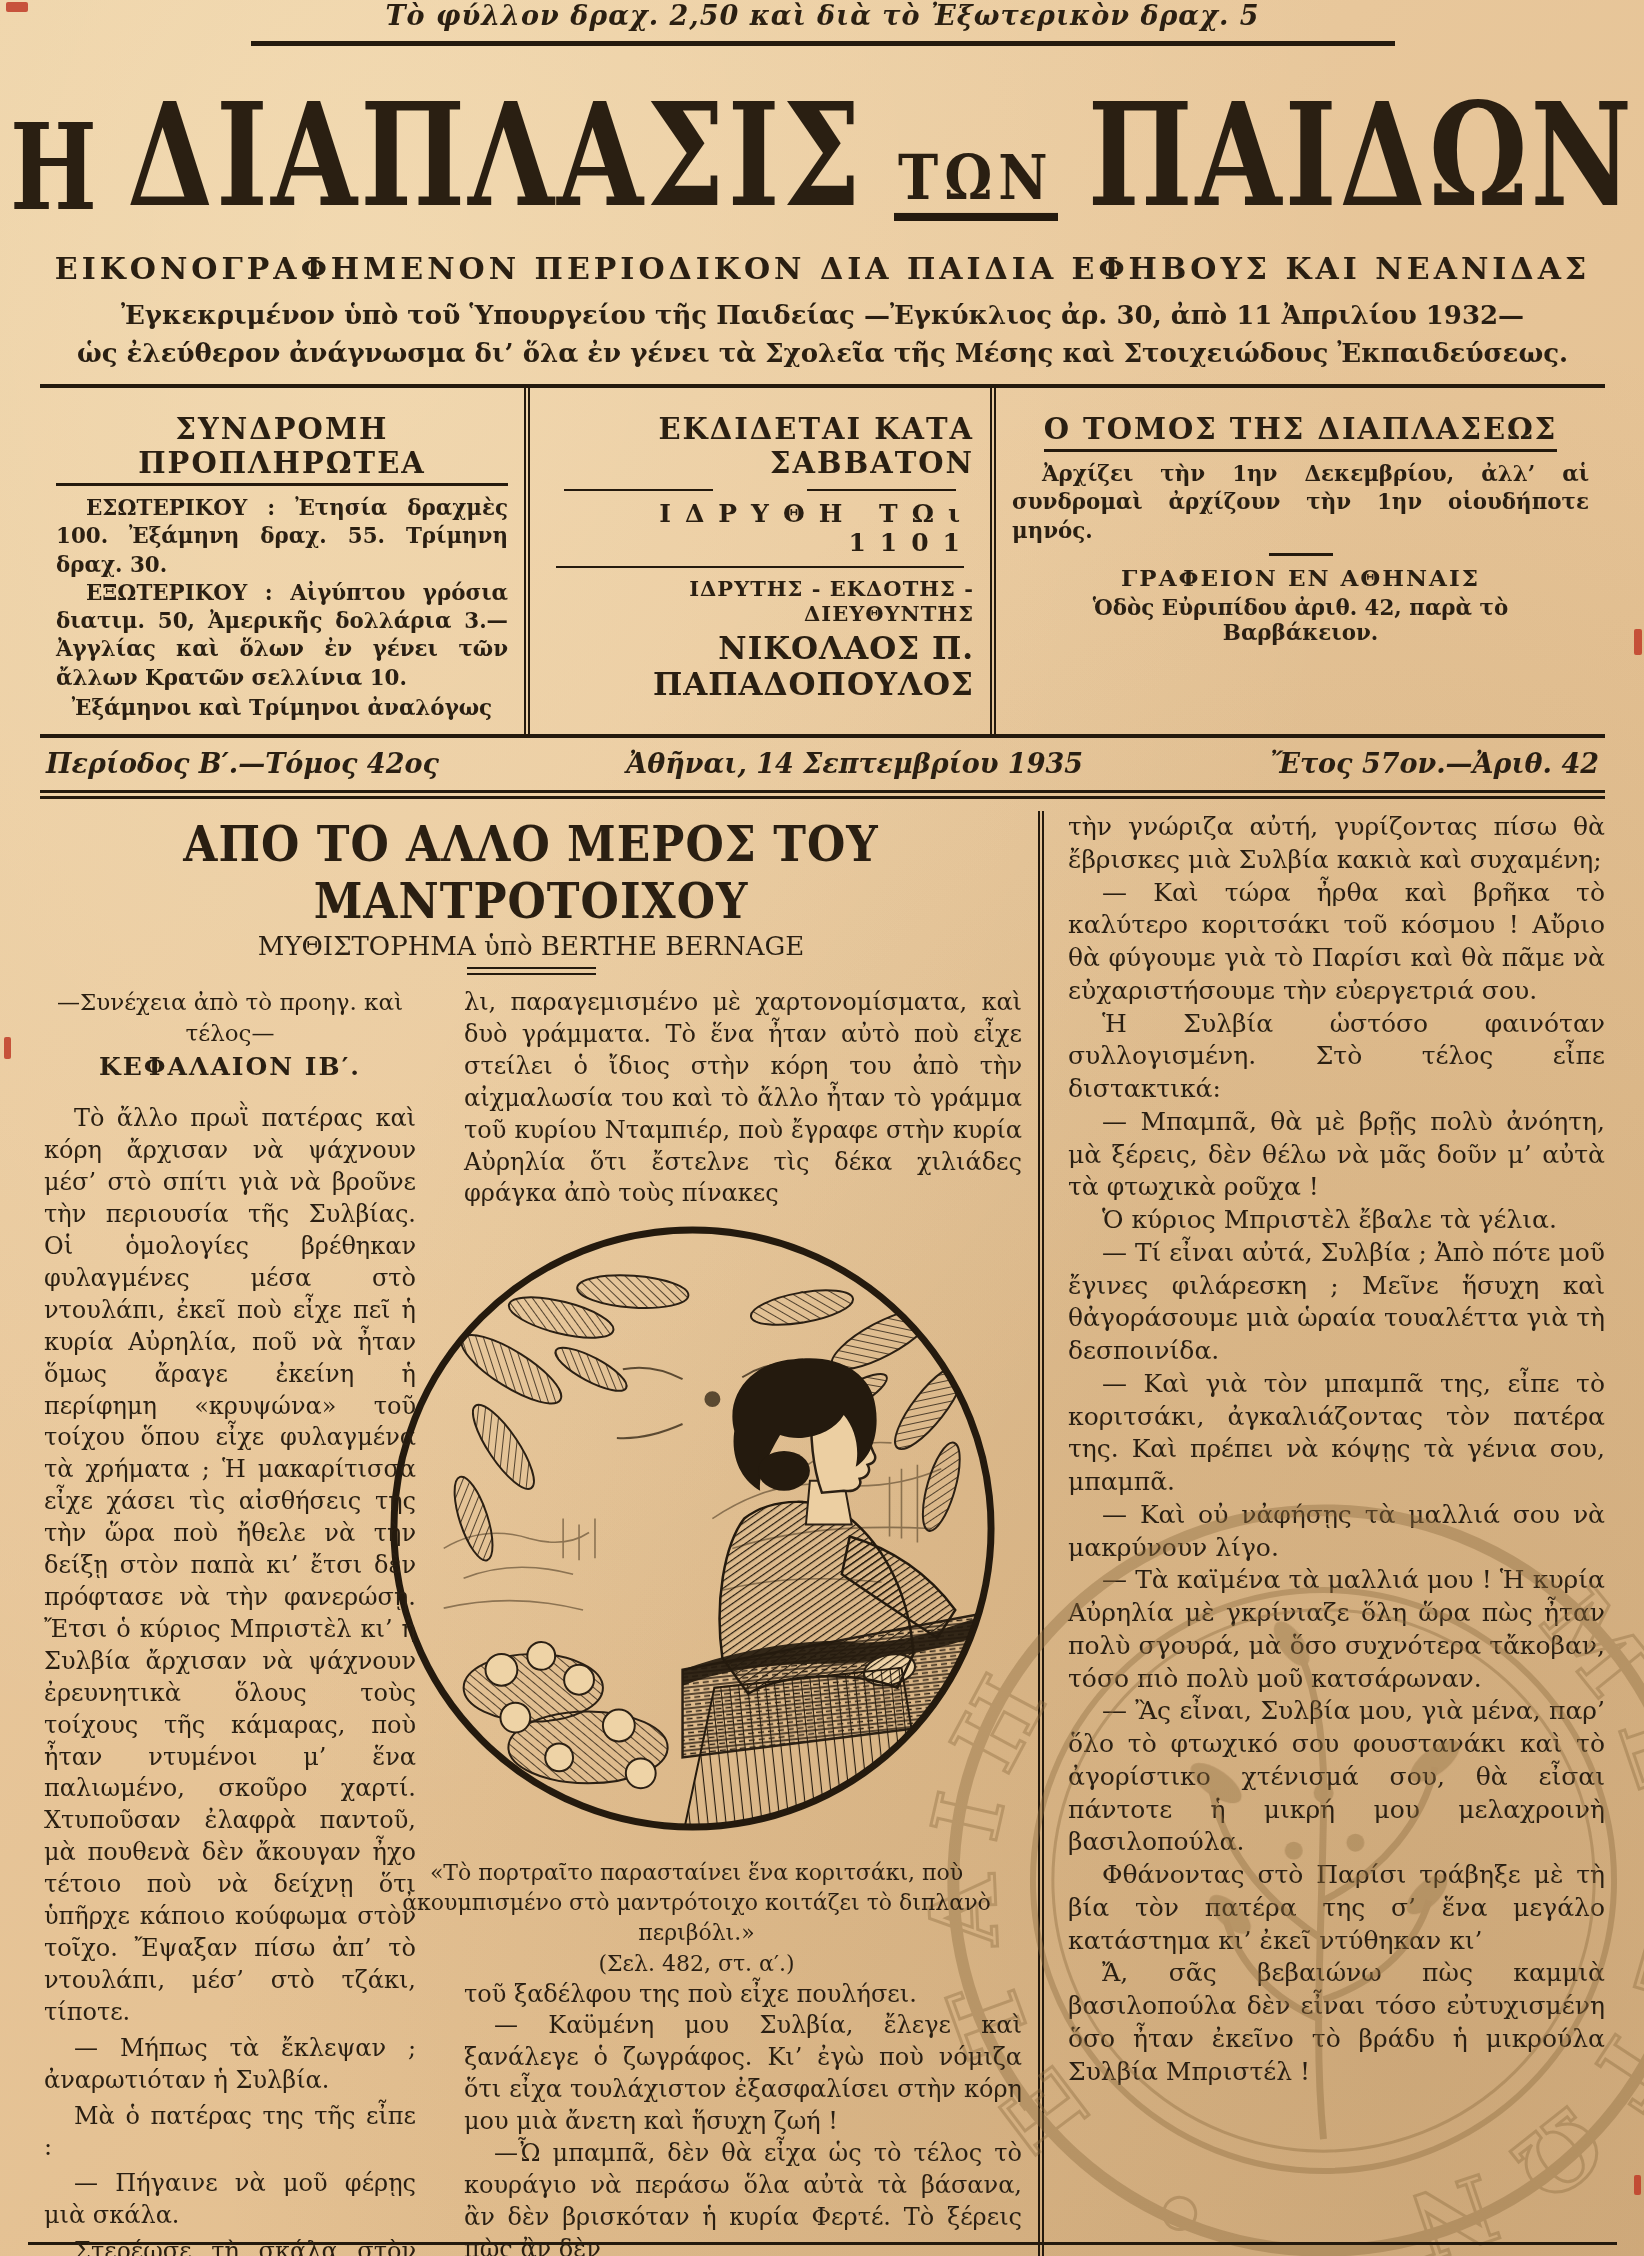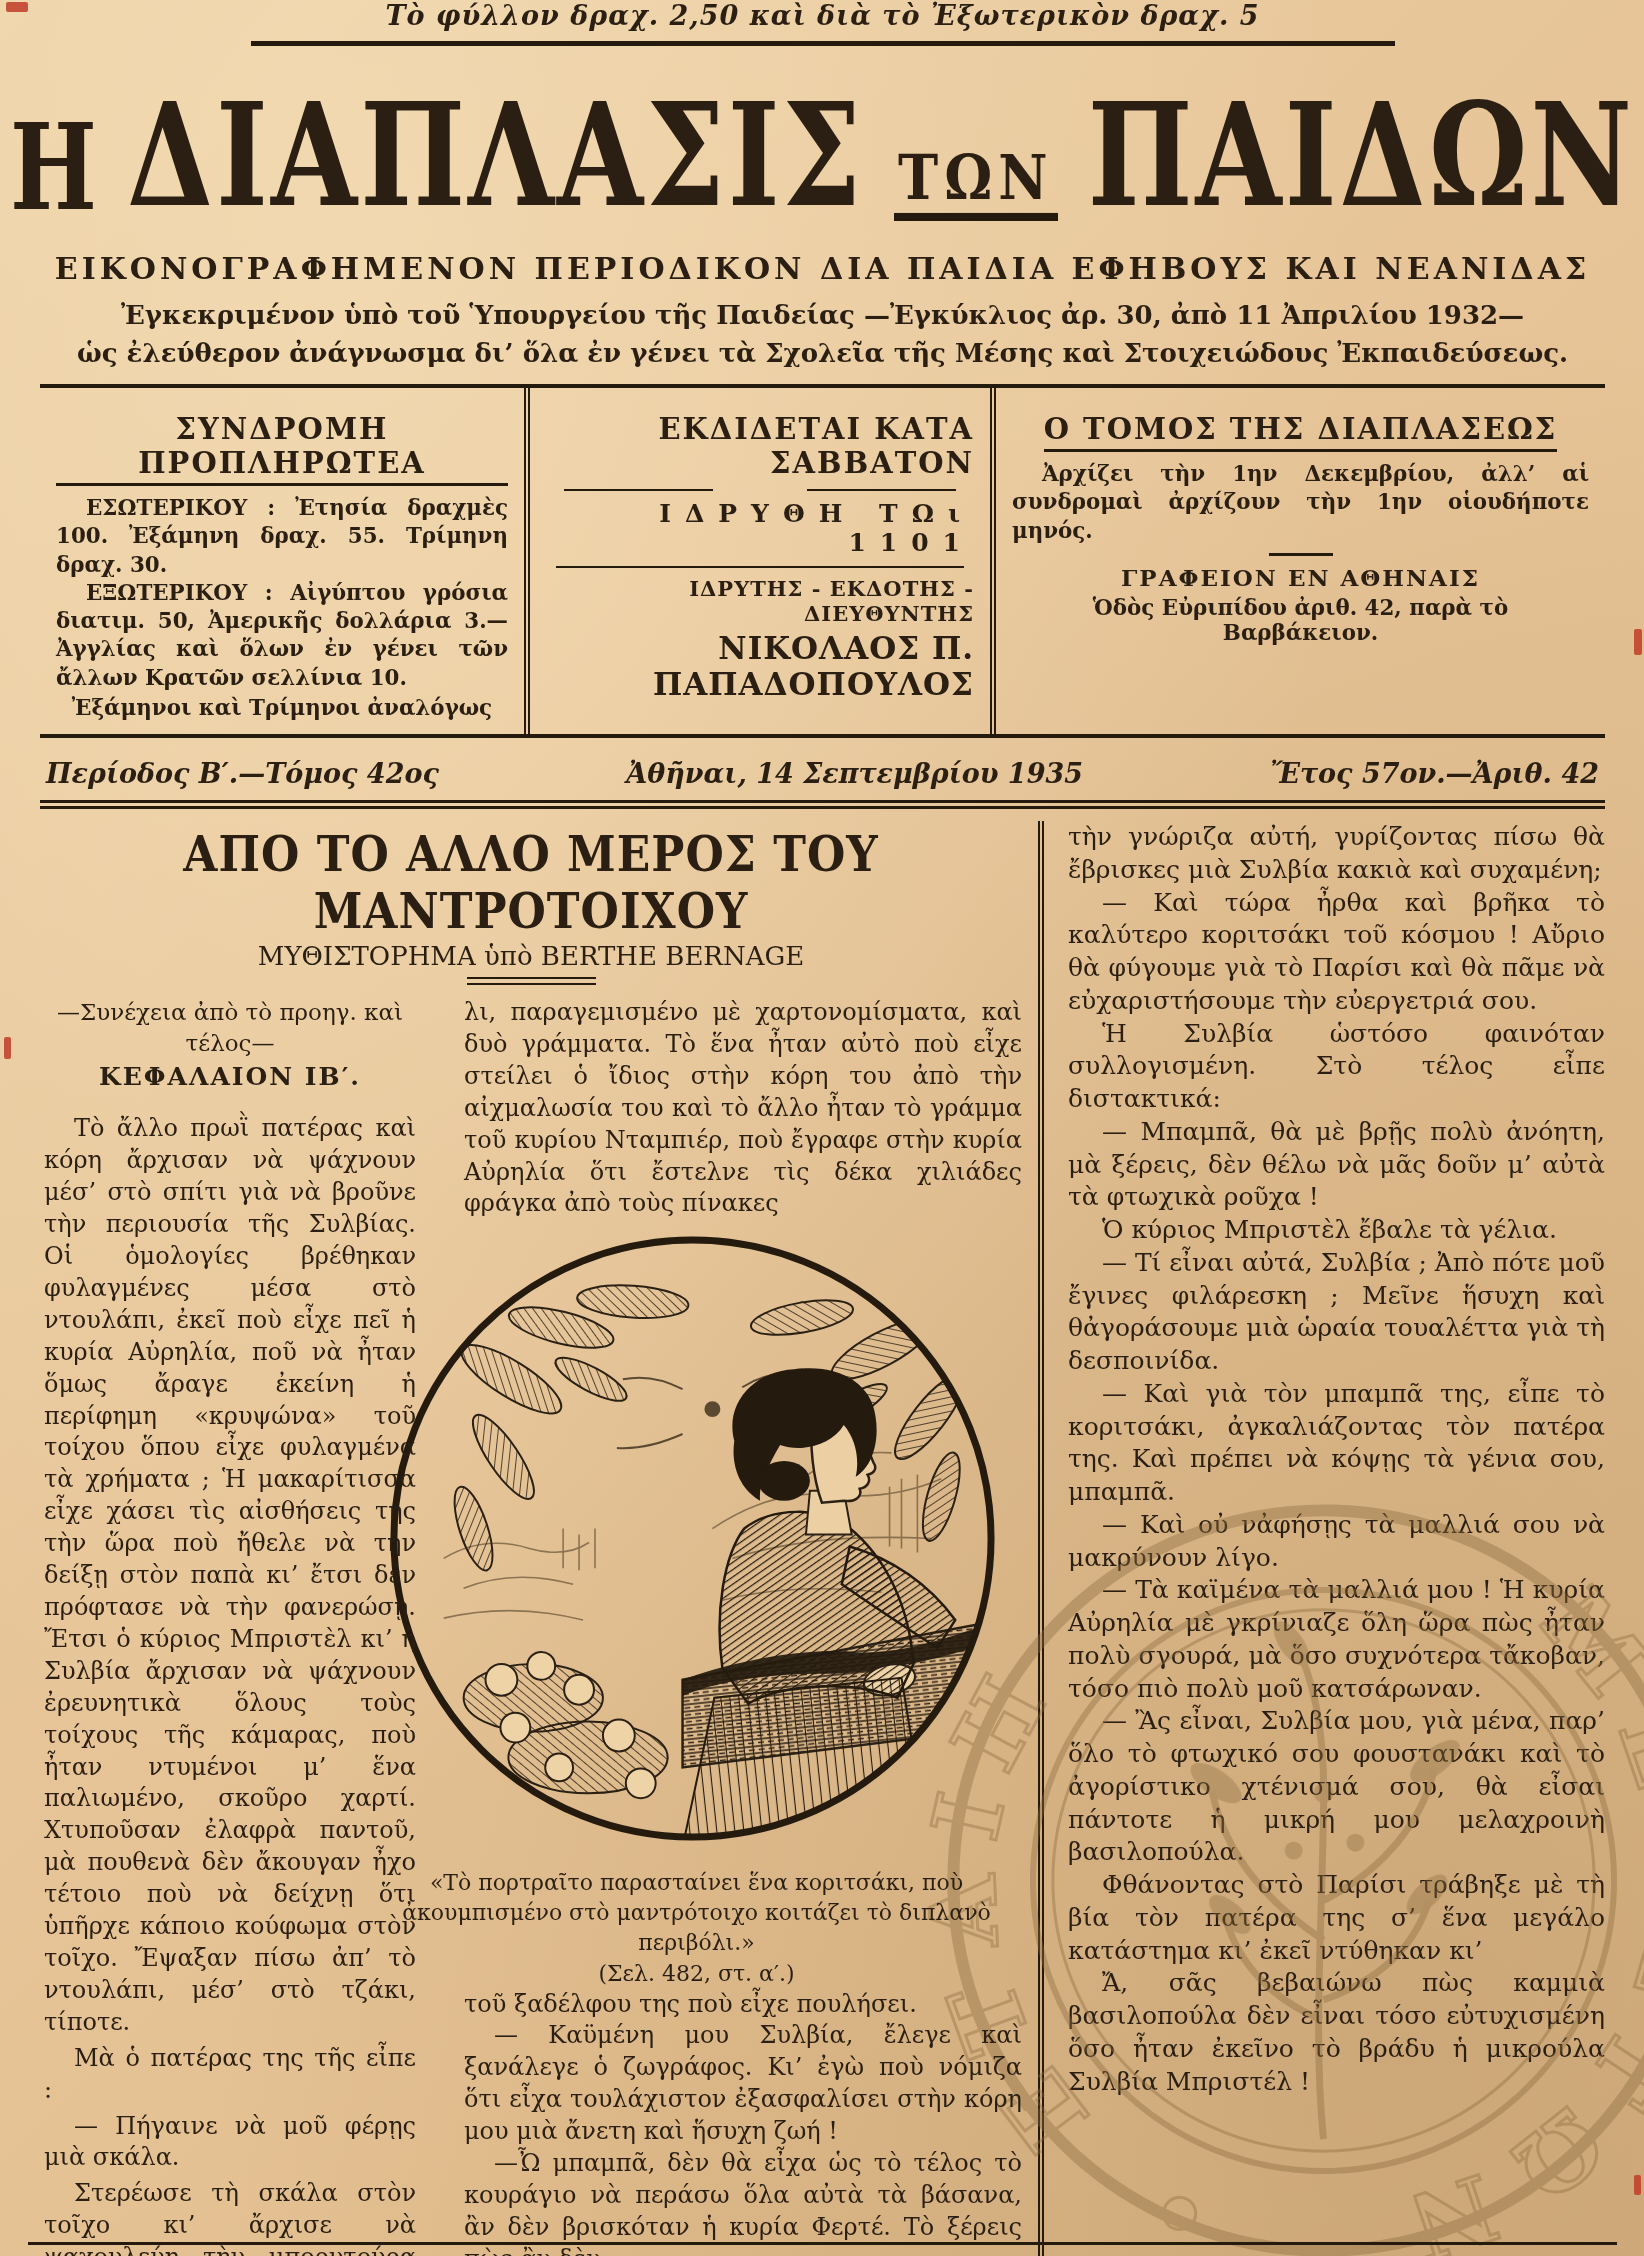--- a/index.html
+++ b/index.html
@@ -37,21 +37,21 @@
   .rule-split{display:flex;justify-content:space-between;margin:9px 18px 8px;}
   .rule-split span{display:block;width:149px;height:2px;background:#241a0e;}
   .pub-line2{font-size:25px;font-weight:bold;letter-spacing:14px;}
   .rule-full{height:2px;background:#241a0e;margin:9px 10px 8px;}
   .pub-line3{font-size:21px;font-weight:bold;letter-spacing:1px;}
   .pub-line4{font-size:31px;font-weight:bold;letter-spacing:1px;margin-top:4px;}
   .vol-rule{width:64px;height:3px;background:#241a0e;margin:8px auto;}
   .vol-office{font-size:23px;font-weight:bold;text-align:center;letter-spacing:2px;}
   .vol-addr{font-size:21.4px;font-weight:bold;text-align:center;margin-top:4px;}
   
-  .date-row{display:flex;justify-content:space-between;align-items:baseline;padding:20px 6px 11px;border-bottom:9px double #241a0e;font-size:27px;font-weight:bold;font-style:italic;}
+  .date-row{display:flex;justify-content:space-between;align-items:baseline;padding:10px 6px 11px;border-bottom:9px double #241a0e;font-size:27px;font-weight:bold;font-style:italic;}
   
   .content{display:flex;margin-top:12px;align-items:stretch;}
   .article-left{width:998px;box-sizing:border-box;padding-right:16px;}
   .article-right{flex:1;border-left:6px double #241a0e;padding-left:24px;font-size:25px;line-height:1.31;text-align:justify;box-sizing:border-box;}
   .article-right p{margin:0;text-indent:34px;}
   .article-right p:first-child{text-indent:0;}
   .headline{margin:4px 0 10px;text-align:center;font-size:44px;font-weight:bold;letter-spacing:1px;transform:scaleY(1.12);transform-origin:top;}
   .byline{text-align:center;font-size:26px;margin:14px 0 6px;}
   .byline-rule{width:129px;margin:0 auto 12px;border-top:2px solid #241a0e;border-bottom:2px solid #241a0e;height:4px;}
   .article-body{display:flex;gap:44px;font-size:24px;line-height:1.33;}
@@ -141,20 +141,21 @@
       <div class="article-left">
         <h2 class="headline">ΑΠΟ ΤΟ ΑΛΛΟ ΜΕΡΟΣ ΤΟΥ ΜΑΝΤΡΟΤΟΙΧΟΥ</h2>
         <div class="byline">ΜΥΘΙΣΤΟΡΗΜΑ ὑπὸ BERTHE BERNAGE</div>
         <div class="byline-rule"></div>
         <div class="article-body">
           <div class="col1">
             <div class="center-note">—Συνέχεια ἀπὸ τὸ προηγ. καὶ τέλος—</div>
             <div class="chapter">ΚΕΦΑΛΑΙΟΝ ΙΒ′.</div>
             <div>
                 <p>Τὸ ἄλλο πρωῒ πατέρας καὶ κόρη ἄρχισαν νὰ ψάχνουν μέσ’ στὸ σπίτι γιὰ νὰ βροῦνε τὴν περιουσία τῆς Συλβίας. Οἱ ὁμολογίες βρέθηκαν φυλαγμένες μέσα στὸ ντουλάπι, ἐκεῖ ποὺ εἶχε πεῖ ἡ κυρία Αὐρηλία, ποῦ νὰ ἦταν ὅμως ἄραγε ἐκείνη ἡ περίφημη «κρυψώνα» τοῦ τοίχου ὅπου εἶχε φυλαγμένα τὰ χρήματα ; Ἡ μακαρίτισσα εἶχε χάσει τὶς αἰσθήσεις της τὴν ὥρα ποὺ ἤθελε νὰ τὴν δείξῃ στὸν παπὰ κι’ ἔτσι δὲν πρόφτασε νὰ τὴν φανερώσῃ. Ἔτσι ὁ κύριος Μπριστὲλ κι’ ἡ Συλβία ἄρχισαν νὰ ψάχνουν ἐρευνητικὰ ὅλους τοὺς τοίχους τῆς κάμαρας, ποὺ ἦταν ντυμένοι μ’ ἕνα παλιωμένο, σκοῦρο χαρτί. Χτυποῦσαν ἐλαφρὰ παντοῦ, μὰ πουθενὰ δὲν ἄκουγαν ἦχο τέτοιο ποὺ νὰ δείχνῃ ὅτι ὑπῆρχε κάποιο κούφωμα στὸν τοῖχο. Ἔψαξαν πίσω ἀπ’ τὸ ντουλάπι, μέσ’ στὸ τζάκι, τίποτε.</p>
+                <p>— Μήπως τὰ ἔκλεψαν ; ἀναρωτιόταν ἡ Συλβία.</p>
                 <p>Μὰ ὁ πατέρας της τῆς εἶπε :</p>
                 <p>— Πήγαινε νὰ μοῦ φέρῃς μιὰ σκάλα.</p>
                 <p>Στερέωσε τὴ σκάλα στὸν τοῖχο κι’ ἄρχισε νὰ ψαχουλεύῃ τὴν μπορντούρα τοῦ χαρτιοῦ κοντὰ στὸ ταβάνι.</p>
               </div>
           </div>
           <div class="col2">
             <p class="col2-top">λι, παραγεμισμένο μὲ χαρτονομίσματα, καὶ δυὸ γράμματα. Τὸ ἕνα ἦταν αὐτὸ ποὺ εἶχε στείλει ὁ ἴδιος στὴν κόρη του ἀπὸ τὴν αἰχμαλωσία του καὶ τὸ ἄλλο ἦταν τὸ γράμμα τοῦ κυρίου Νταμπιέρ, ποὺ ἔγραφε στὴν κυρία Αὐρηλία ὅτι ἔστελνε τὶς δέκα χιλιάδες φράγκα ἀπὸ τοὺς πίνακες</p>
 
             <figure class="engraving">
               <svg width="617" height="617" viewBox="0 0 620 620">

